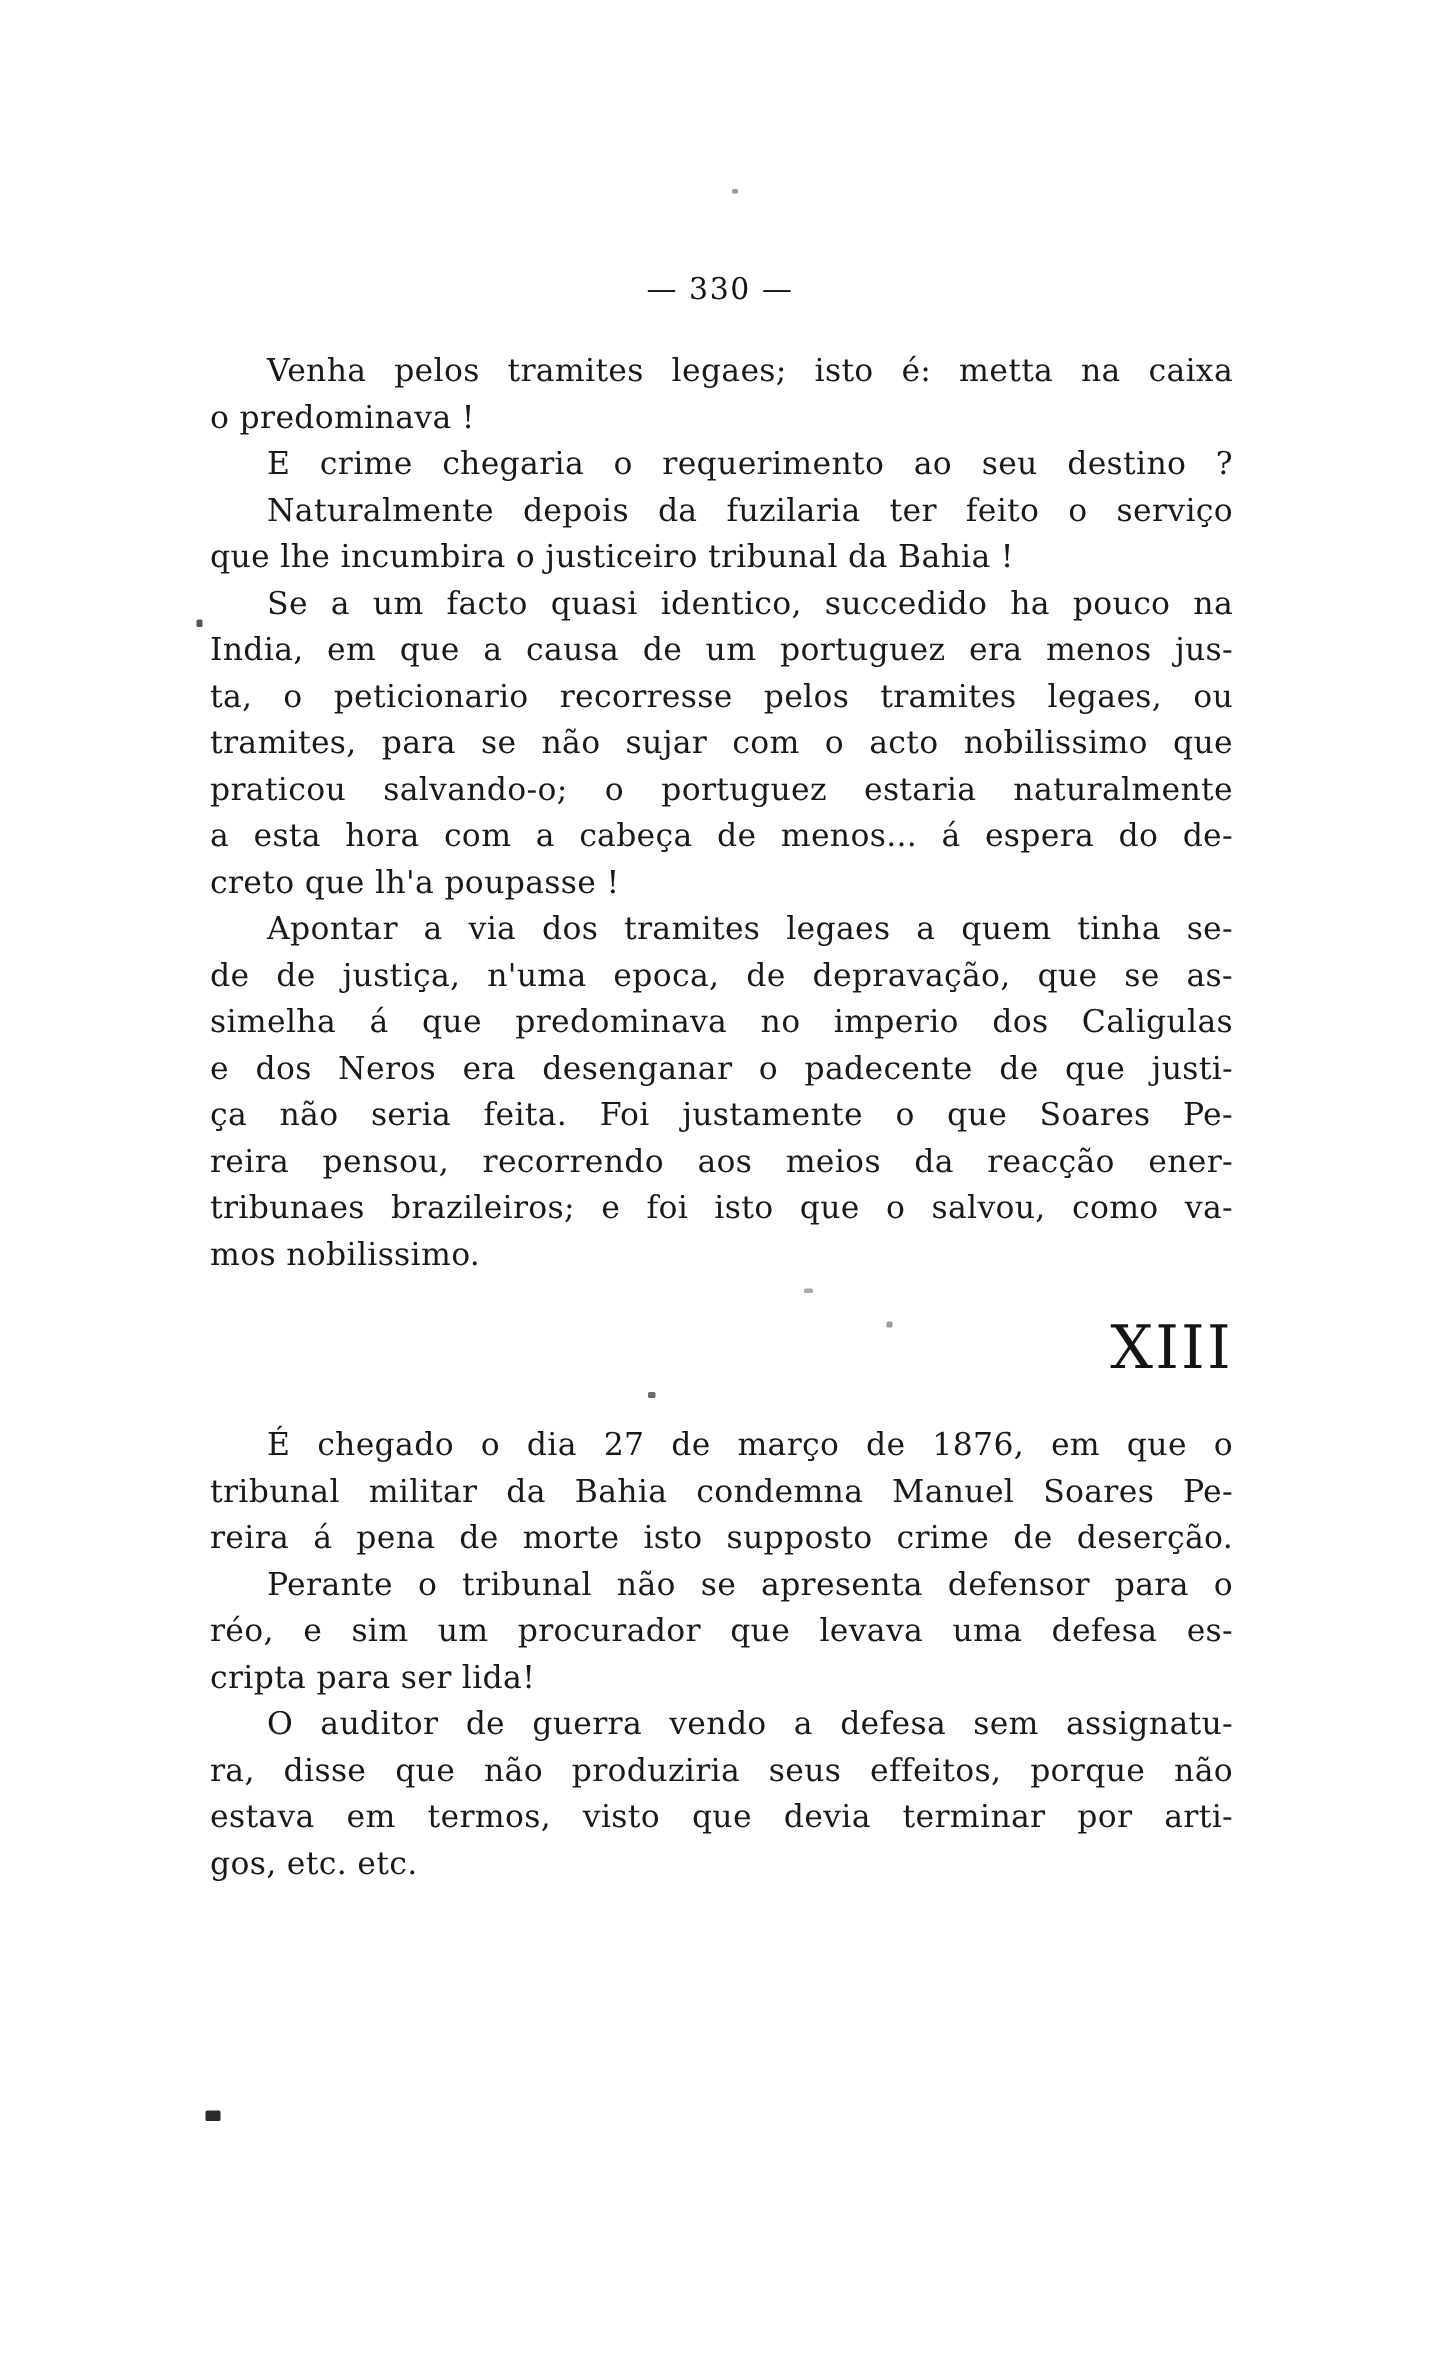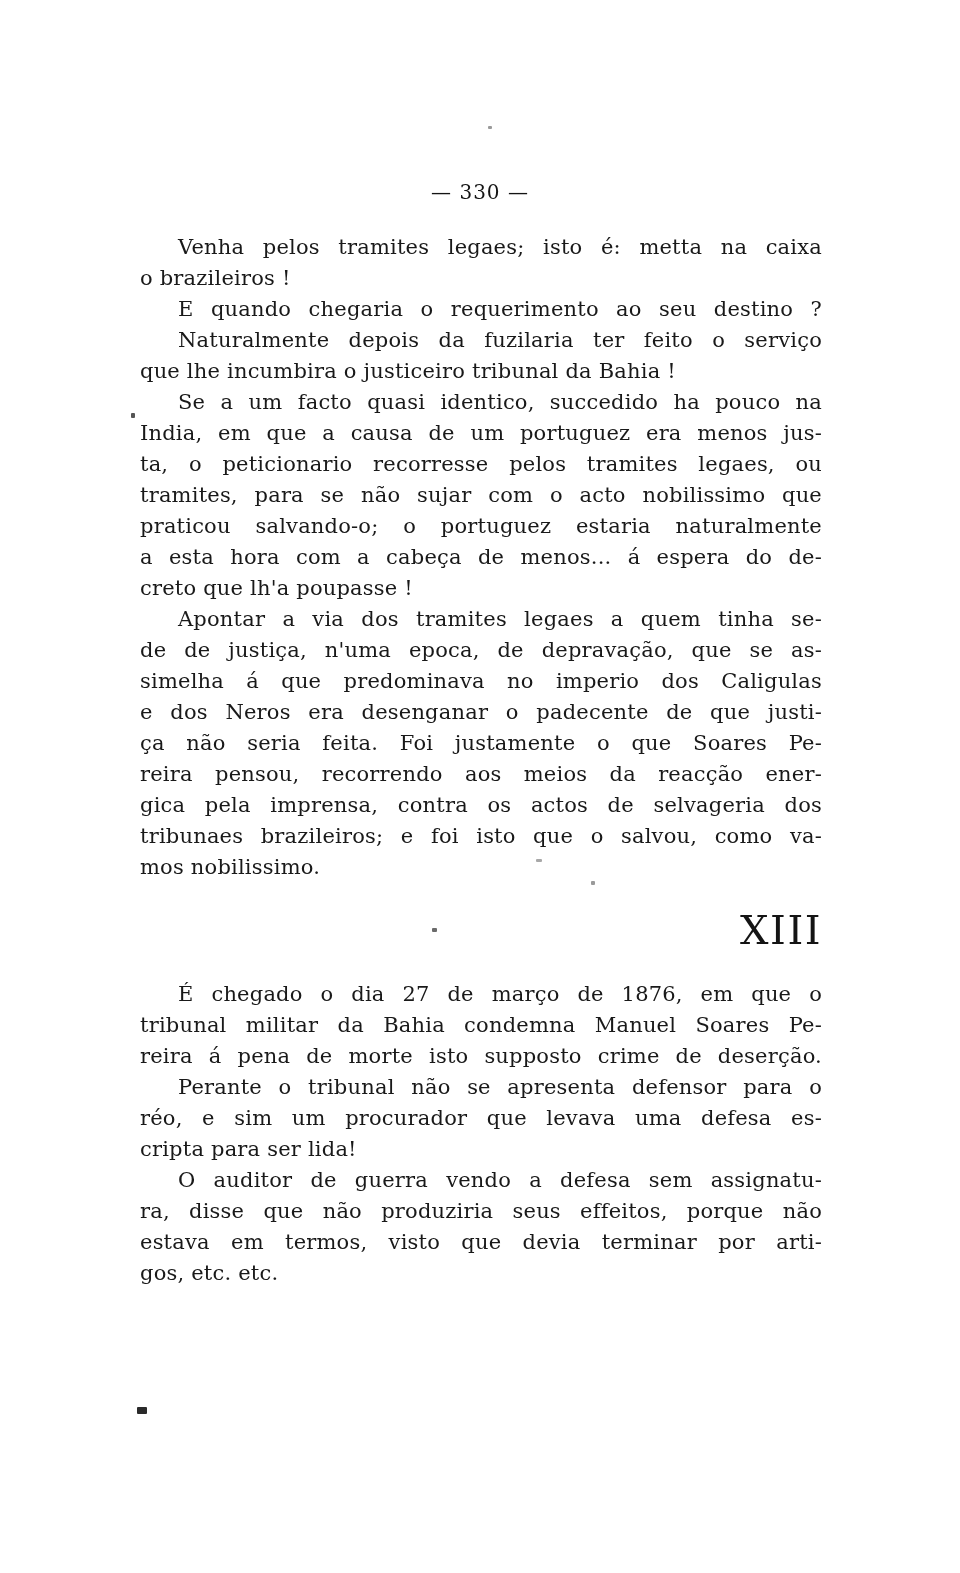--- a/index.html
+++ b/index.html
@@ -63,24 +63,24 @@
   }
 </style>
 </head>
 <body>
 
 <div class="sheet">
   <div class="page-number">— 330 —</div>
   <div class="text-block">
       <div class="paragraph">
         <div class="line indent">Venha pelos tramites legaes; isto é: metta na caixa</div>
-        <div class="line unjust">o brazileiros !</div>
+        <div class="line unjust">o predominava !</div>
       </div>
       <div class="paragraph">
-        <div class="line indent">E quando chegaria o requerimento ao seu destino ?</div>
+        <div class="line indent">E crime chegaria o requerimento ao seu destino ?</div>
       </div>
       <div class="paragraph">
         <div class="line indent">Naturalmente depois da fuzilaria ter feito o serviço</div>
         <div class="line unjust">que lhe incumbira o justiceiro tribunal da Bahia !</div>
       </div>
       <div class="paragraph">
         <div class="line indent">Se a um facto quasi identico, succedido ha pouco na</div>
         <div class="line">India, em que a causa de um portuguez era menos jus-</div>
         <div class="line">ta, o peticionario recorresse pelos tramites legaes, ou</div>
         <div class="line">tramites, para se não sujar com o acto nobilissimo que</div>
@@ -88,21 +88,20 @@
         <div class="line">a esta hora com a cabeça de menos... á espera do de-</div>
         <div class="line unjust">creto que lh'a poupasse !</div>
       </div>
       <div class="paragraph">
         <div class="line indent">Apontar a via dos tramites legaes a quem tinha se-</div>
         <div class="line">de de justiça, n'uma epoca, de depravação, que se as-</div>
         <div class="line">simelha á que predominava no imperio dos Caligulas</div>
         <div class="line">e dos Neros era desenganar o padecente de que justi-</div>
         <div class="line">ça não seria feita. Foi justamente o que Soares Pe-</div>
         <div class="line">reira pensou, recorrendo aos meios da reacção ener-</div>
-        <div class="line">gica pela imprensa, contra os actos de selvageria dos</div>
         <div class="line">tribunaes brazileiros; e foi isto que o salvou, como va-</div>
         <div class="line unjust">mos nobilissimo.</div>
       </div>
       <div class="section-heading">XIII</div>
       <div class="paragraph">
         <div class="line indent">É chegado o dia 27 de março de 1876, em que o</div>
         <div class="line">tribunal militar da Bahia condemna Manuel Soares Pe-</div>
         <div class="line">reira á pena de morte isto supposto crime de deserção.</div>
       </div>
       <div class="paragraph">

